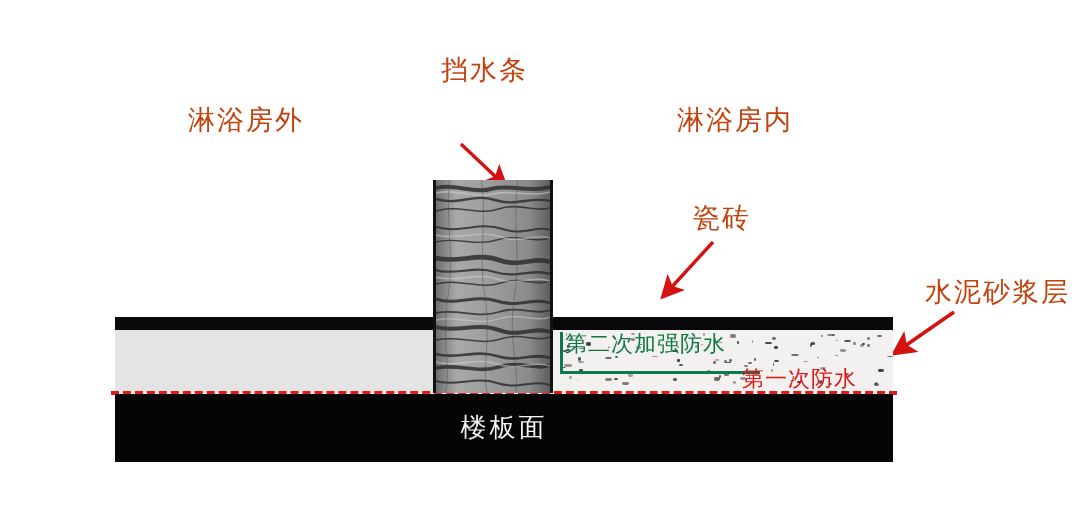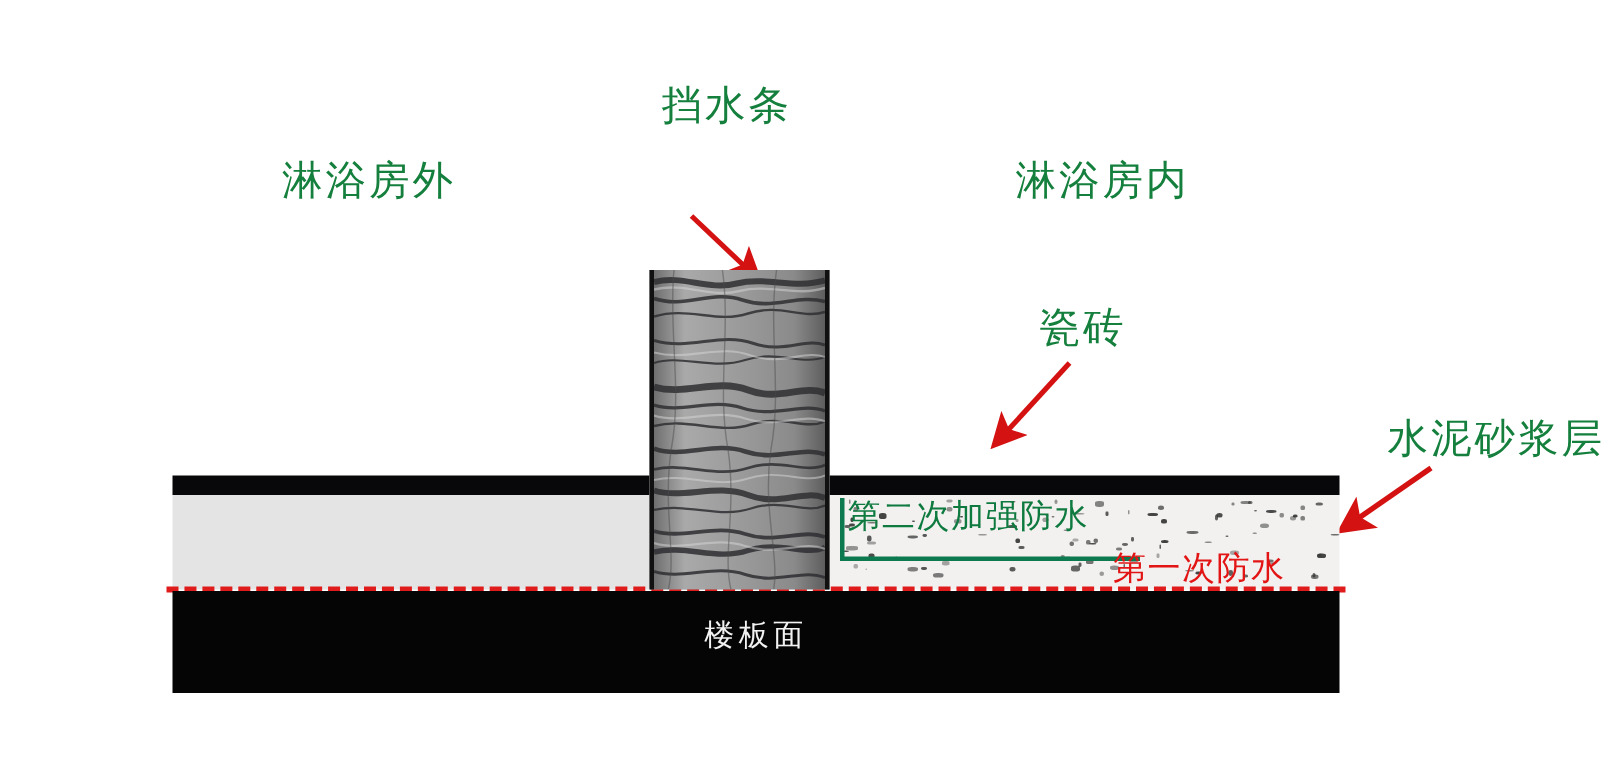--- a/index.html
+++ b/index.html
@@ -15,21 +15,21 @@
     width: 1080px;
     height: 510px;
     background: #ffffff;
     overflow: hidden;
   }
 
   
   .label {
     position: absolute;
     white-space: nowrap;
-    color: #15803d;
+    color: #c2410c;
     font-weight: 400;
     letter-spacing: 2px;
   }
   .label.big { font-size: 27px; }
 
   #label-outside { left: 188px; top: 102px; }
   #label-barrier { left: 441px; top: 52px; }
   #label-inside  { left: 677px; top: 102px; font-family: Liberation Serif, serif; }
   #label-tile    { left: 693px; top: 200px; }
   #label-mortar  { left: 925px; top: 274px; }
@@ -102,21 +102,21 @@
     height: 68px;
     background: #050505;
   }
   #slab-label {
     position: absolute;
     left: 0;
     top: 16px;
     width: 778px;
     text-align: center;
     color: #f2f2f2;
-    font-size: 20px;
+    font-size: 26px;
     letter-spacing: 3px;
   }
 
   
   #barrier {
     position: absolute;
     left: 433px;
     top: 180px;
     width: 120px;
     height: 213px;

